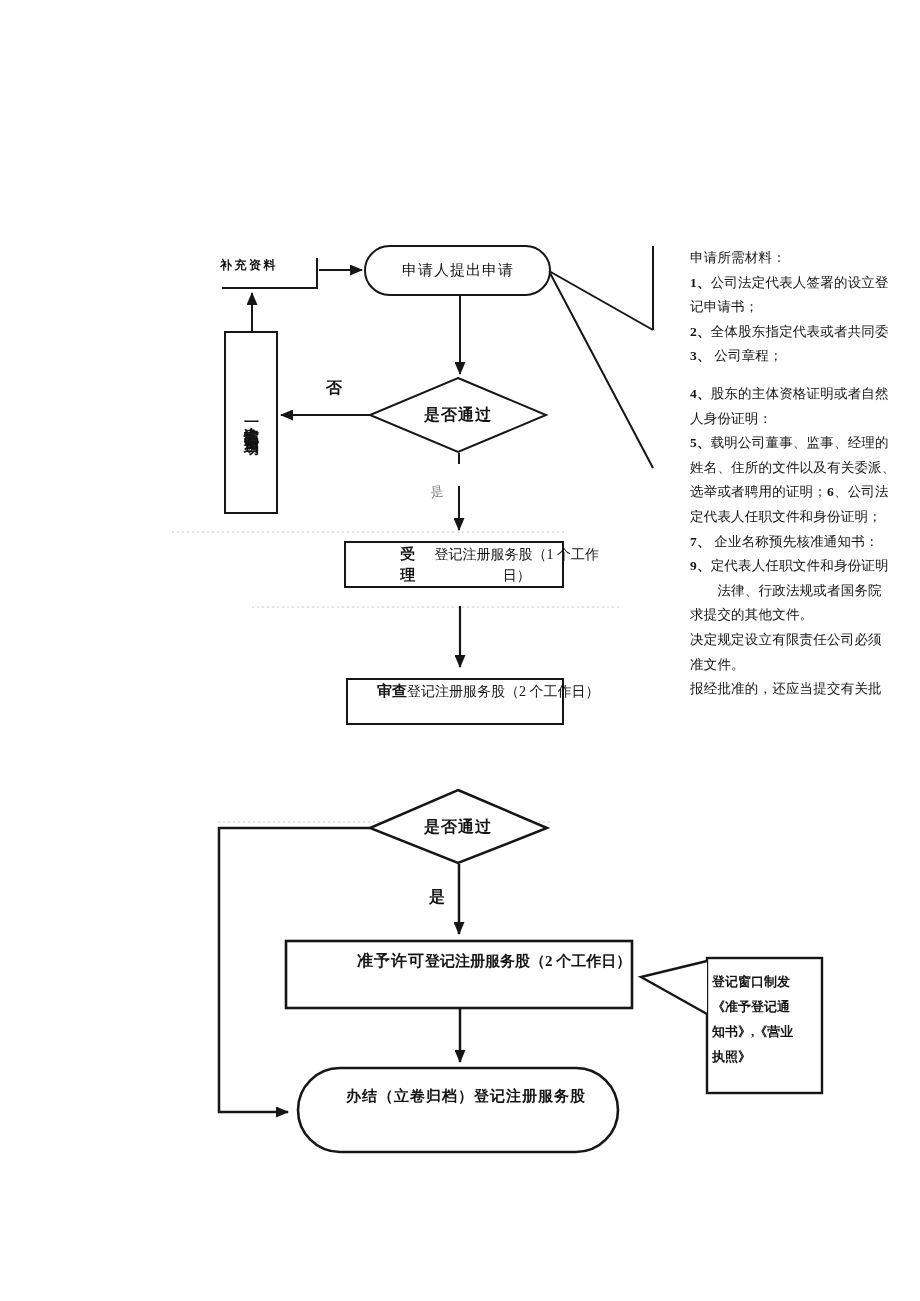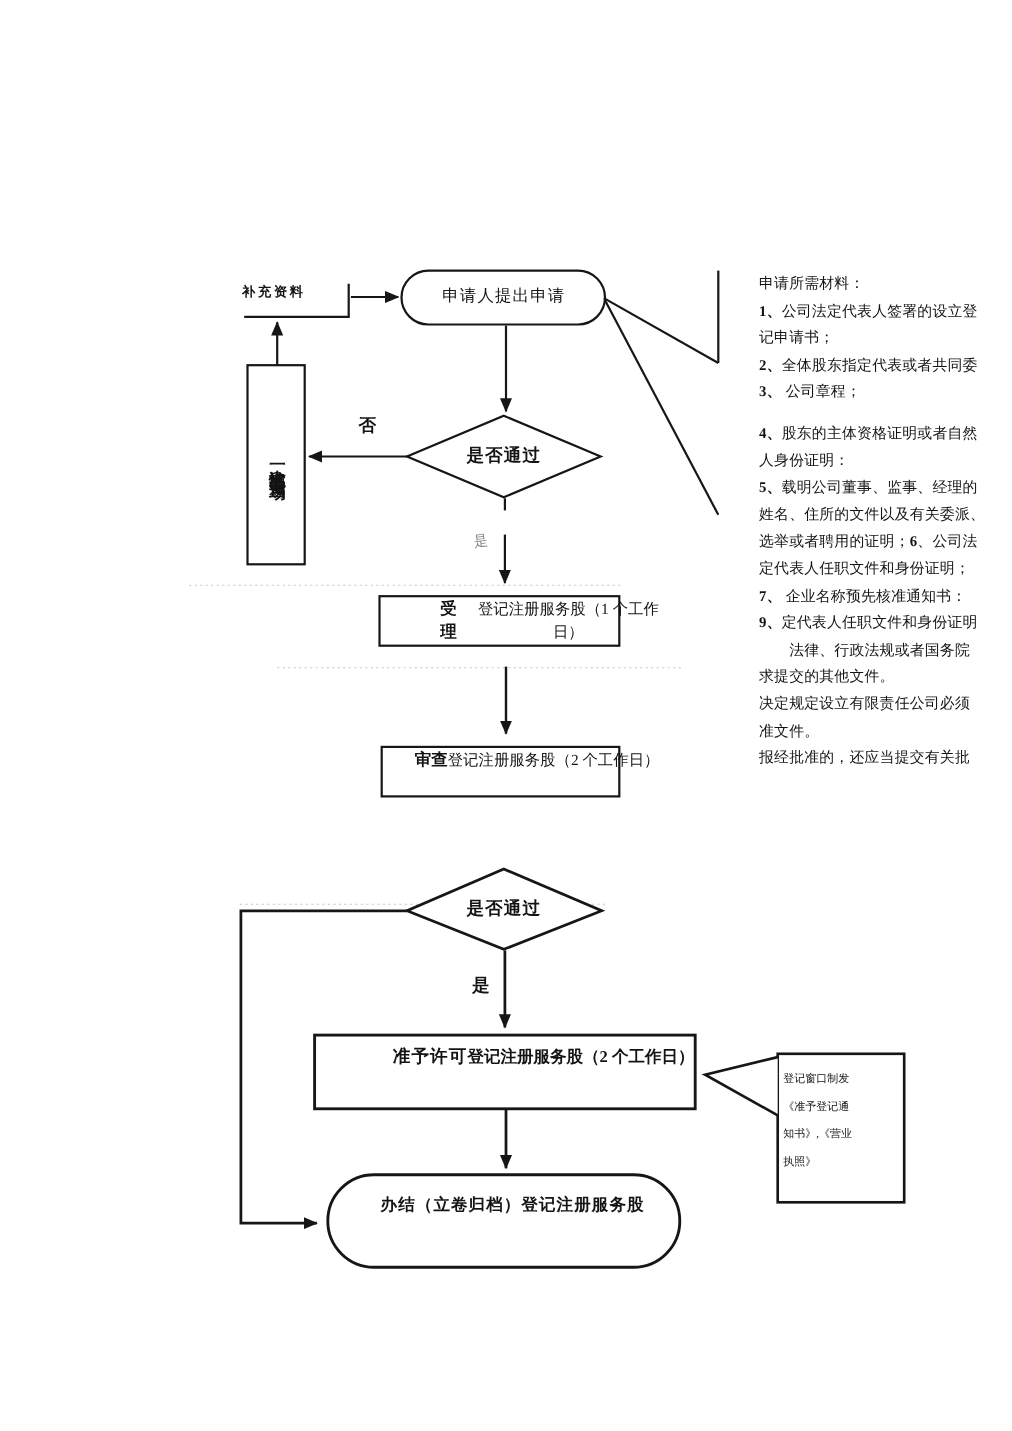--- a/index.html
+++ b/index.html
@@ -26,21 +26,21 @@
   .review .l2{font-size:14px;line-height:21px;}
   .dec2{left:400px;top:816px;width:116px;height:22px;font-size:16px;font-weight:700;letter-spacing:1px;}
   .yes2{left:422px;top:886px;width:30px;height:22px;font-size:16px;font-weight:700;}
   .permit{left:286px;top:947px;width:346px;margin-left:23px;}
   .permit .l1{font-size:16px;line-height:27px;font-weight:700;letter-spacing:1px;}
   .permit .l2{font-size:15px;line-height:26px;font-weight:600;}
   .finish{left:298px;top:1082px;width:320px;}
   .finish .l1,.finish .l2{font-size:15px;line-height:29px;font-weight:700;letter-spacing:1px;}
   
   .callout{left:712px;top:969px;width:106px;text-align:left;}
-  .callout .cline{font-size:10px;line-height:25px;font-weight:400;white-space:nowrap;}
+  .callout .cline{font-size:13px;line-height:25px;font-weight:700;white-space:nowrap;}
   
   .materials{left:658px;top:246px;width:210px;text-align:left;margin-left:32px;}
   .materials .mline{font-size:13.5px;line-height:24.6px;white-space:nowrap;letter-spacing:.2px;}
   .materials .mline.gap{margin-top:13px;}
   .materials .mline span.b{font-weight:bold;}
 </style>
 </head>
 <body>
 
 <div id="page">

